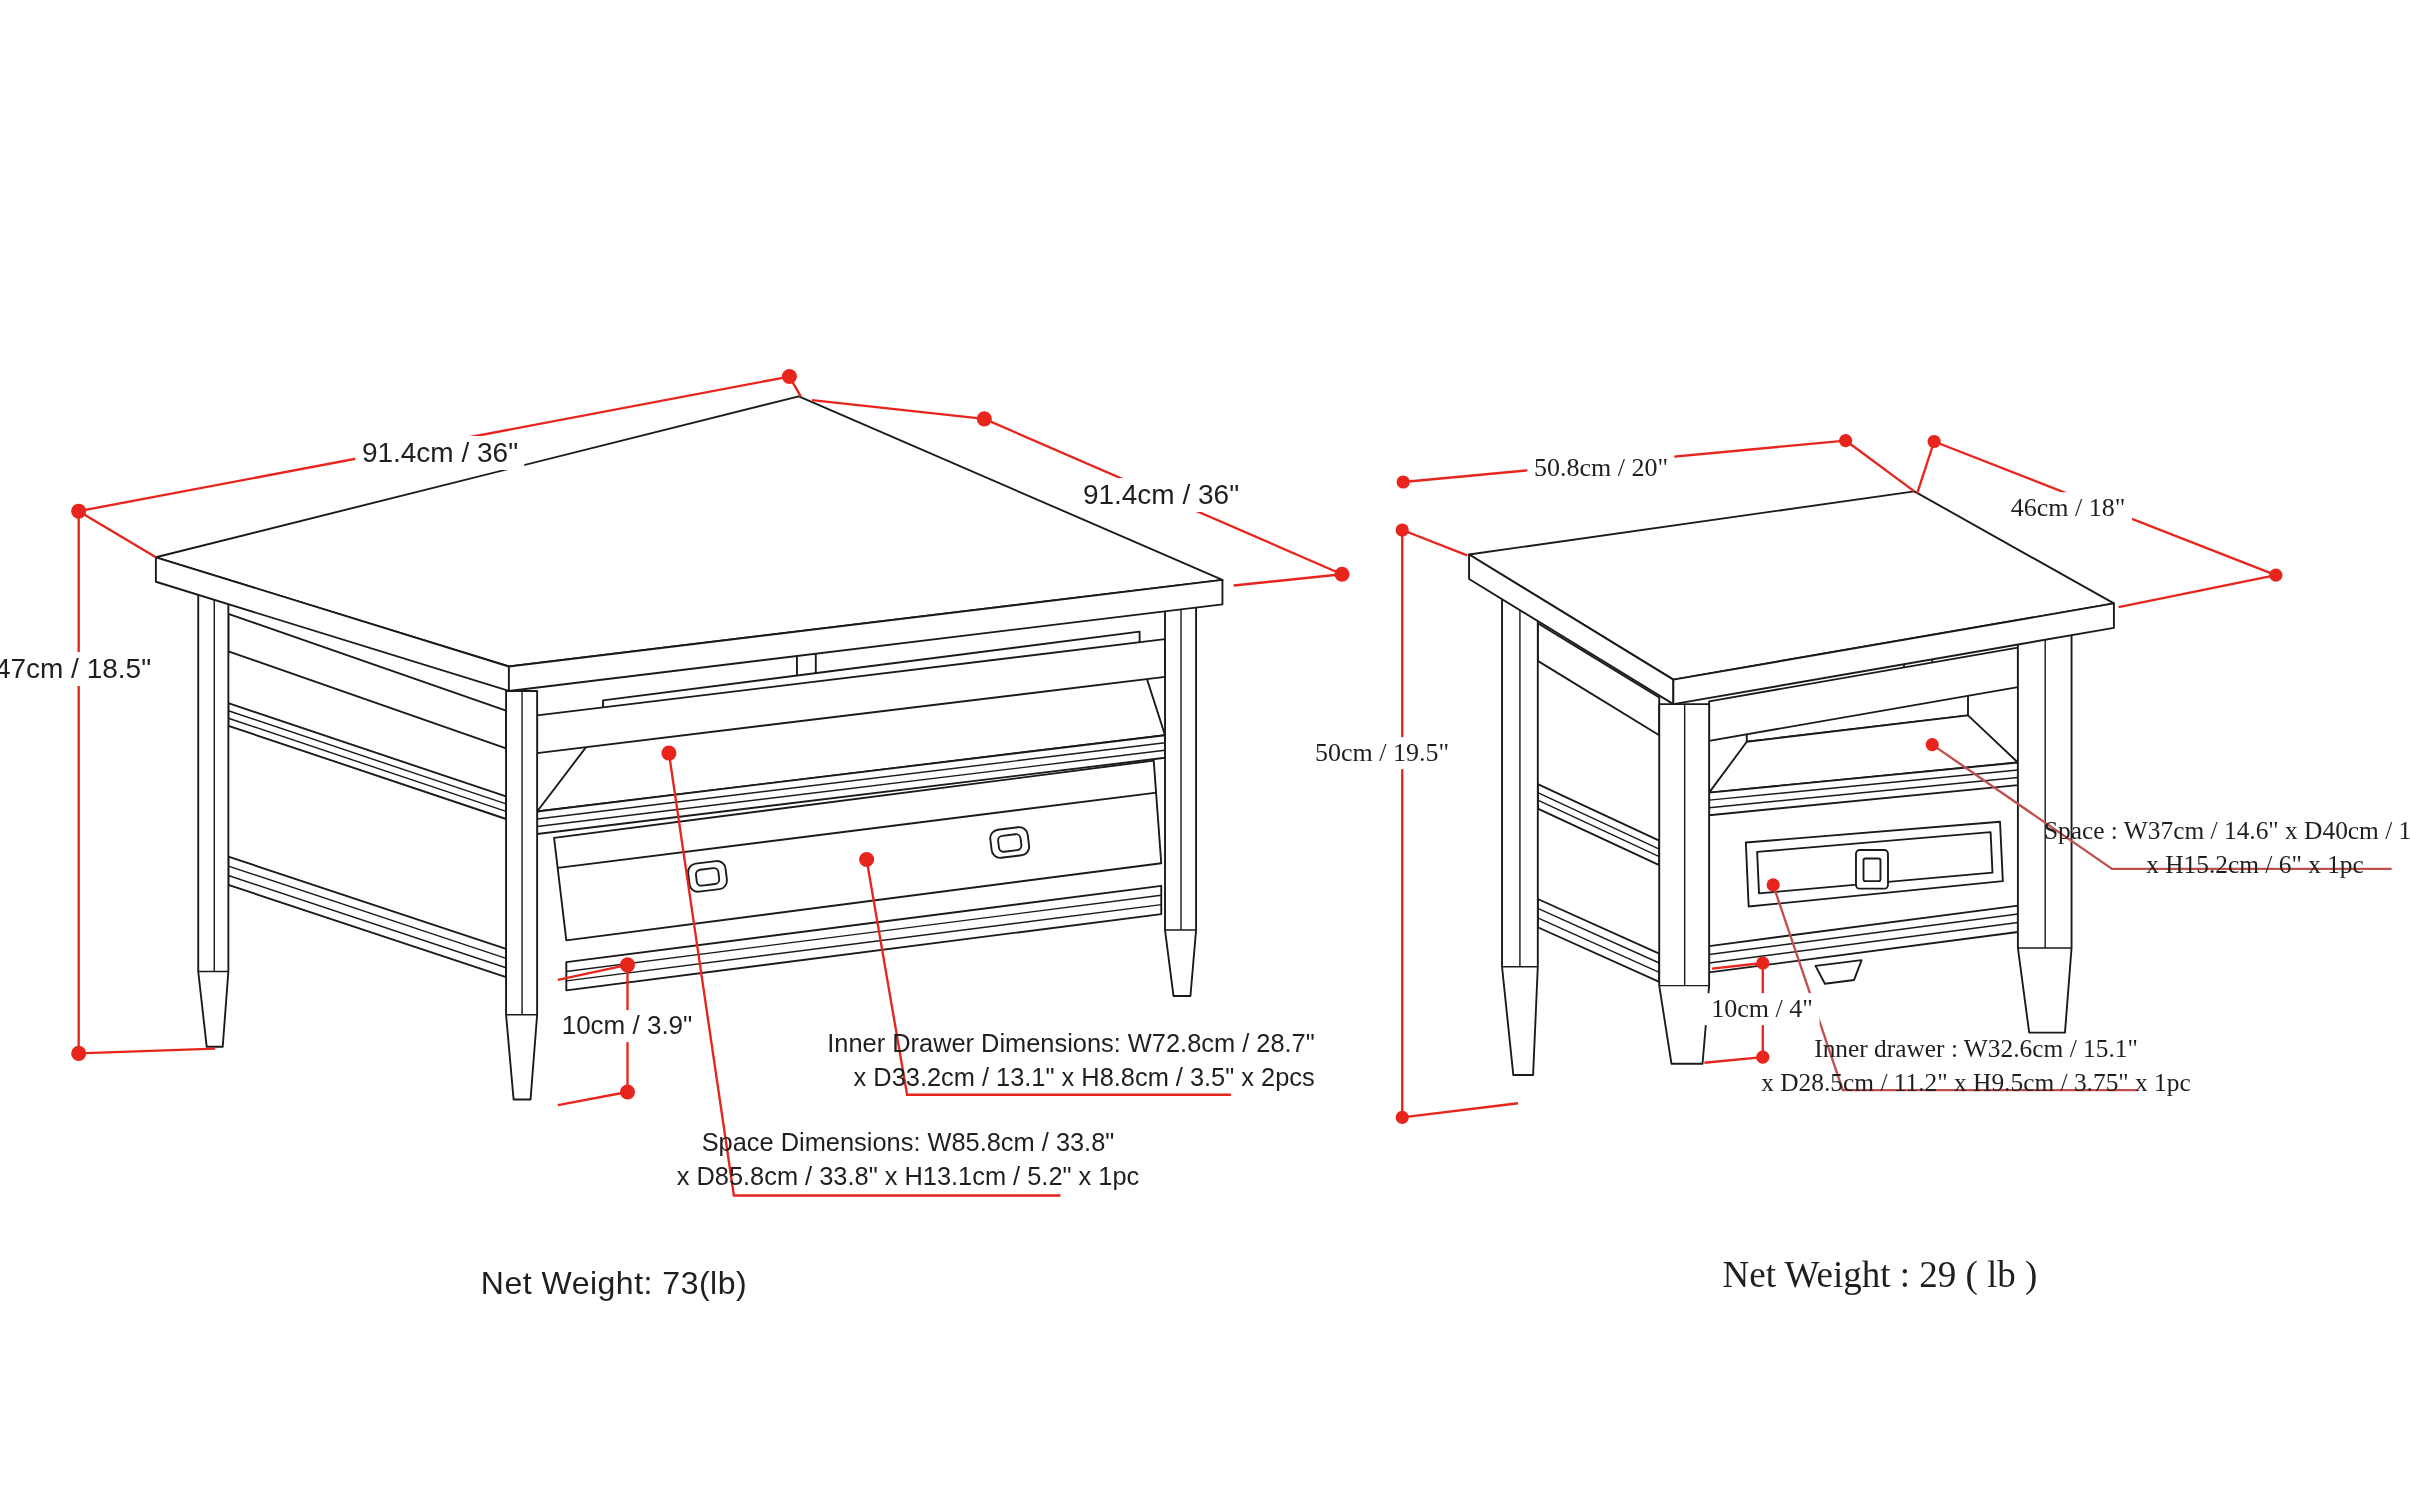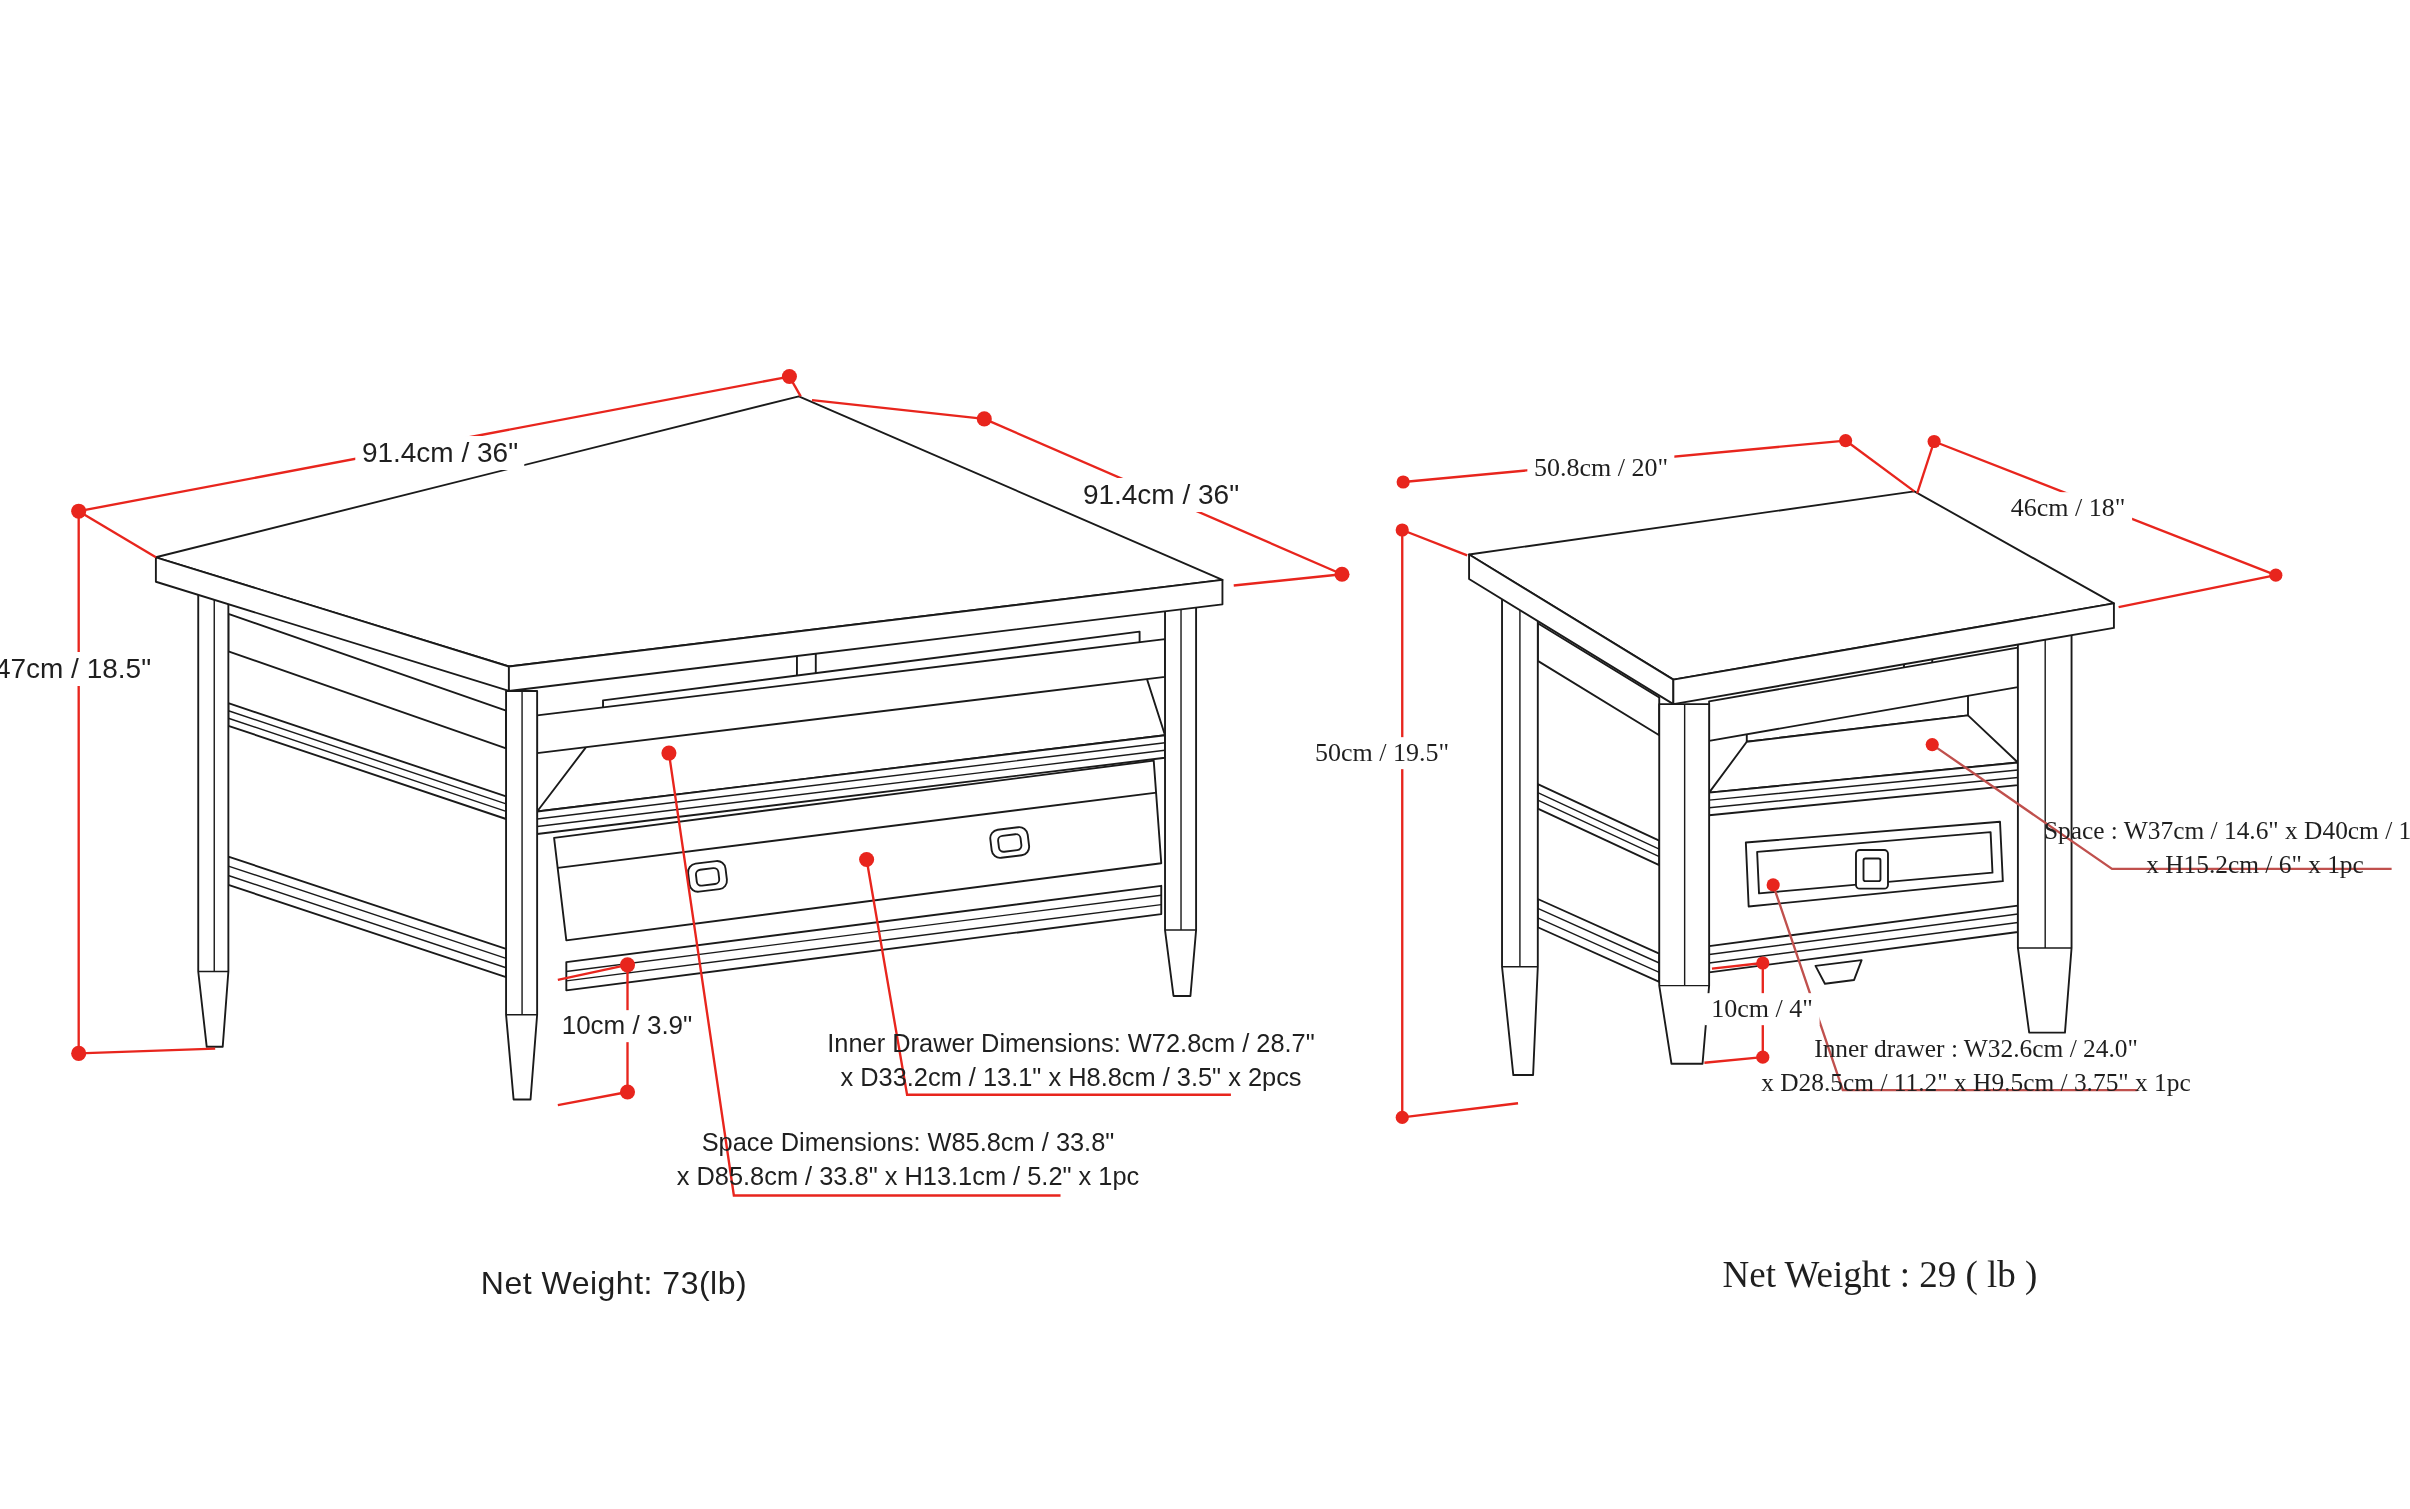--- a/index.html
+++ b/index.html
@@ -216,38 +216,38 @@
         <polyline points="1883,940 1957,1158 2270,1158"></polyline>
         <circle cx="1883" cy="940" r="7" fill="#e8251d" stroke="none"></circle>
       </g>
     </g>
   </svg>
 
   <div class="lbl dim" style="left:440px;top:453px;">91.4cm / 36"</div>
   <div class="lbl dim" style="left:1161px;top:495px;">91.4cm / 36"</div>
   <div class="lbl dim" style="left:73px;top:669px;">47cm / 18.5"</div>
   <div class="lbl dim-sm" style="left:627px;top:1026px;">10cm / 3.9"</div>
-  <div class="lbl note" style="left:1071px;top:1060px;">
+  <div class="lbl note" style="left:1071px;top:1060px;text-align:right;">
     <div>Inner Drawer Dimensions: W72.8cm / 28.7"</div>
     <div>x D33.2cm / 13.1" x H8.8cm / 3.5" x 2pcs</div>
   </div>
   <div class="lbl note" style="left:908px;top:1159px;">
     <div>Space Dimensions: W85.8cm / 33.8"</div>
     <div>x D85.8cm / 33.8" x H13.1cm / 5.2" x 1pc</div>
   </div>
   <div class="lbl net" style="left:614px;top:1283px;">Net Weight: 73(lb)</div>
 
   <div class="lbl dim-sm serif" style="left:1601px;top:468px;">50.8cm / 20"</div>
   <div class="lbl dim-sm serif" style="left:2068px;top:508px;">46cm / 18"</div>
   <div class="lbl dim-sm serif" style="left:1382px;top:753px;">50cm / 19.5"</div>
   <div class="lbl dim-sm serif" style="left:1762px;top:1009px;">10cm / 4"</div>
   <div class="lbl note serif" style="left:2255px;top:847px;">
     <div>Space : W37cm / 14.6" x D40cm / 15.75"</div>
     <div>x H15.2cm / 6" x 1pc</div>
   </div>
   <div class="lbl note serif" style="left:1976px;top:1065px;">
-    <div>Inner drawer : W32.6cm / 24.0"</div>
+    <div>Inner drawer : W32.6cm / 15.1"</div>
     <div>x D28.5cm / 11.2" x H9.5cm / 3.75" x 1pc</div>
   </div>
   <div class="lbl net-r serif" style="left:1845px;top:1275px;margin-left:35px;">Net Weight : 29 ( lb )</div>
 
 </div>
 
 
 </body></html>

